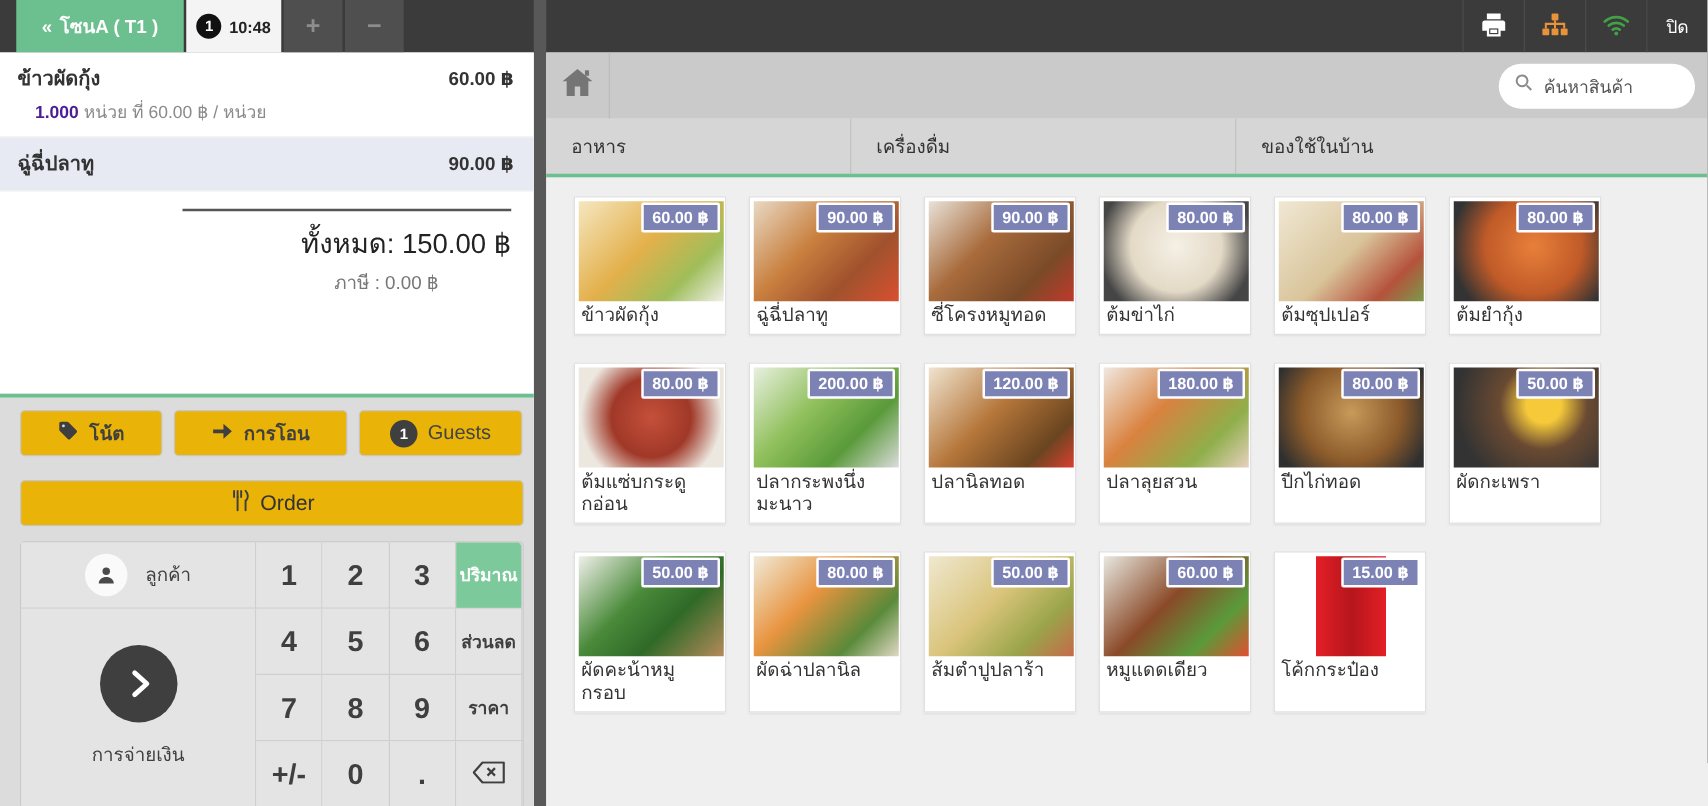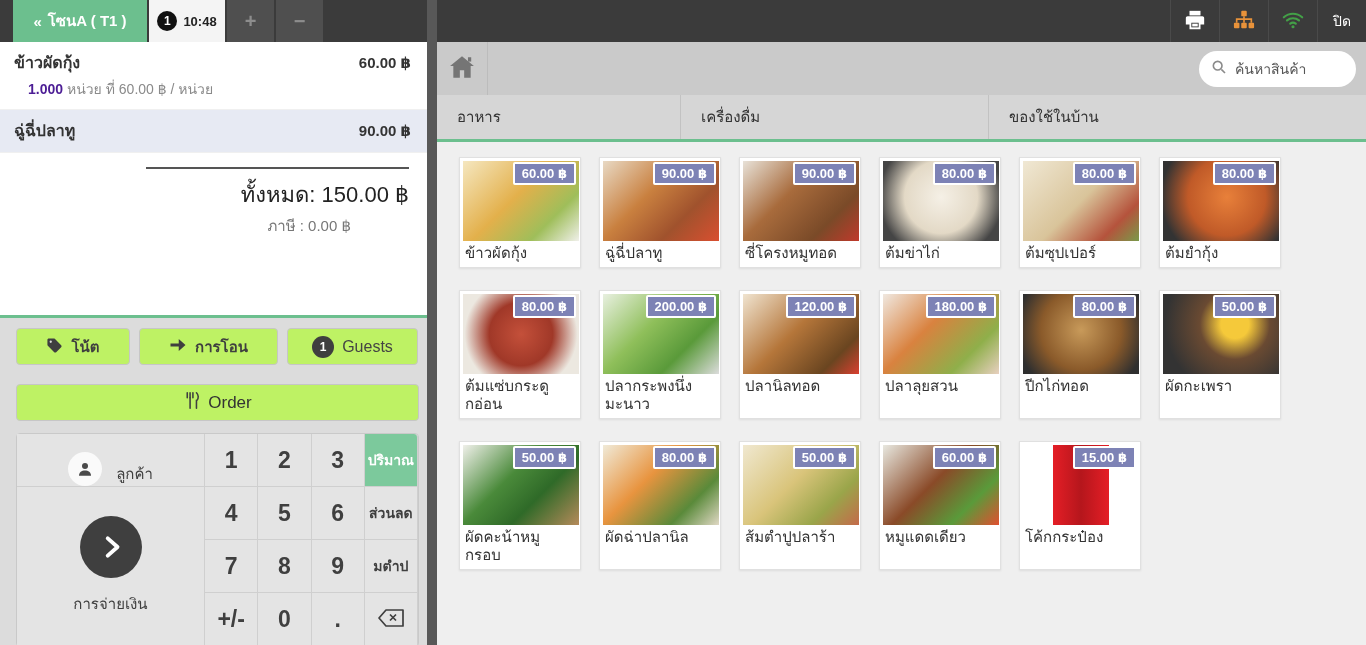--- a/index.html
+++ b/index.html
@@ -34,28 +34,28 @@
   .ci-sub { margin-top:3px; padding-left:14px; font-size:14px; color:#8a8a8a; }
   .ci-qty { font-weight:bold; color:#4c1d95; }
   .totals { padding:14px 18px 0 0; text-align:right; }
   .total-rule { margin-left:auto; width:263px; height:0; border-top:2px solid #555; margin-bottom:8px; }
   .total-line { font-size:22px; font-weight:normal; color:#222; }
   .tax-line { margin-top:2px; font-size:15px; color:#777; padding-right:58px; }
 
   
   .action-panel { margin-top:auto; height:330px; background:#dcdcdc; border-top:3px solid var(--accent-green,#6cbf8e); padding:10px 9px 0 16px; }
   .btn-row { display:flex; gap:9px; }
-  .pos-btn { height:37px; background:#bef264; border:1px solid #c6c6c6; border-radius:4px; display:flex; align-items:center; justify-content:center; gap:8px; font-size:15px; font-weight:bold; color:#3f3f3f; cursor:pointer; }
+  .pos-btn { height:37px; background:#eab308; border:1px solid #c6c6c6; border-radius:4px; display:flex; align-items:center; justify-content:center; gap:8px; font-size:15px; font-weight:bold; color:#3f3f3f; cursor:pointer; }
   .btn-note { flex:0 0 114px; }
   .btn-transfer { flex:0 0 139px; }
   .btn-guests { flex:1; font-weight:normal; font-size:16px; color:#444; }
   .btn-order { margin-top:19px; width:403px; font-weight:normal; font-size:17px; color:#333; }
   .numpad { margin-top:12px; width:403px; display:grid; grid-template-columns:188px repeat(4,1fr); grid-template-rows:repeat(4,53px); border:1px solid #c9c9c9; border-radius:4px; background:#e4e4e4; }
   .np-cell { border-right:1px solid #cfcfcf; border-bottom:1px solid #cfcfcf; display:flex; align-items:center; justify-content:center; cursor:pointer; background:#e4e4e4; }
-  .np-customer { grid-column:1; grid-row:1; gap:14px;align-items:flex-end; }
+  .np-customer { grid-column:1; grid-row:1; gap:14px; }
   .np-payment { grid-column:1; grid-row:2 / span 3; flex-direction:column; gap:14px; }
   .customer-avatar { width:34px; height:34px; border-radius:50%; background:#fafafa; display:flex; align-items:center; justify-content:center; }
   .np-label { font-size:15px; color:#3f3f3f; }
   .pay-circle { width:62px; height:62px; border-radius:50%; background:#3f3f3f; display:flex; align-items:center; justify-content:center; }
   .key { font-size:23px; color:#3f3f3f; font-weight:bold; }
   .key.fn { font-size:14px; font-weight:bold; }
   .key.active { background:var(--key-green,#7cc99c); color:#fff; border-radius:0 4px 0 0; }
   .numpad > .np-cell:nth-child(6),.numpad > .np-cell:nth-child(10),.numpad > .np-cell:nth-child(14),.numpad > .np-cell:nth-child(18) { }
   
   
@@ -234,21 +234,21 @@
   <div class="np-cell key">6</div>
 
   <div class="np-cell key fn">ส่วนลด</div>
 
   <div class="np-cell key">7</div>
 
   <div class="np-cell key">8</div>
 
   <div class="np-cell key">9</div>
 
-  <div class="np-cell key fn">มตำป</div>
+  <div class="np-cell key fn">ราคา</div>
 
   <div class="np-cell key">+/-</div>
 
   <div class="np-cell key">0</div>
 
   <div class="np-cell key">.</div>
 
   <div class="np-cell key fn">
   <span>
     <svg width="26" height="18" viewBox="0 0 26 18" fill="none" stroke="#3f3f3f" stroke-width="1.7">

